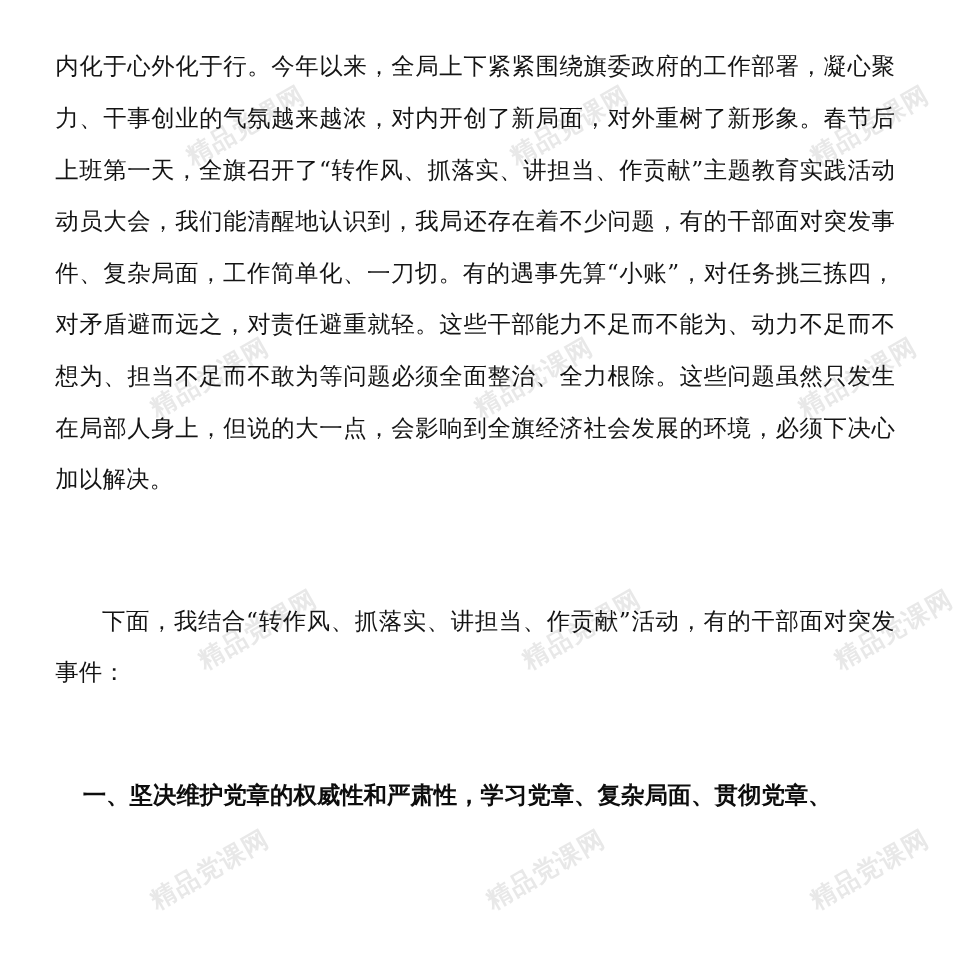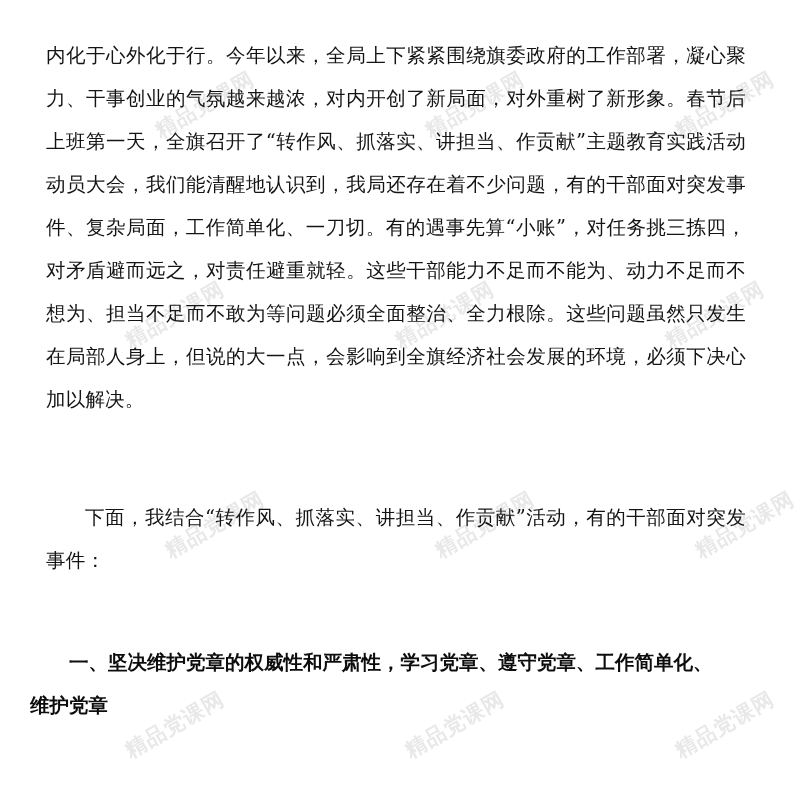--- a/index.html
+++ b/index.html
@@ -100,17 +100,16 @@
     <span class="wm" style="left:120px; top:740px;">精品党课网</span>
     <span class="wm" style="left:400px; top:740px;">精品党课网</span>
     <span class="wm" style="left:670px; top:740px;">精品党课网</span>
   </div>
 
   <div class="doc-body">
     <p class="para">内化于心外化于行。今年以来，全局上下紧紧围绕旗委政府的工作部署，凝心聚力、干事创业的气氛越来越浓，对内开创了新局面，对外重树了新形象。春节后上班第一天，全旗召开了“转作风、抓落实、讲担当、作贡献”主题教育实践活动动员大会，我们能清醒地认识到，我局还存在着不少问题，有的干部面对突发事件、复杂局面，工作简单化、一刀切。有的遇事先算“小账”，对任务挑三拣四，对矛盾避而远之，对责任避重就轻。这些干部能力不足而不能为、动力不足而不想为、担当不足而不敢为等问题必须全面整治、全力根除。这些问题虽然只发生在局部人身上，但说的大一点，会影响到全旗经济社会发展的环境，必须下决心加以解决。</p>
     <p class="spacer-para"></p>
     <p class="para indent">下面，我结合“转作风、抓落实、讲担当、作贡献”活动，有的干部面对突发事件：</p>
     <p class="spacer-para"></p>
-    <p class="heading">一、坚决维护党章的权威性和严肃性，学习党章、遵守党章、工作简单化、</p>
-    <p class="heading-cont">维护党章</p>
+    <p class="heading">一、坚决维护党章的权威性和严肃性，学习党章、复杂局面、贯彻党章、</p>
   </div>
 
 </div>
 
 </body></html>

